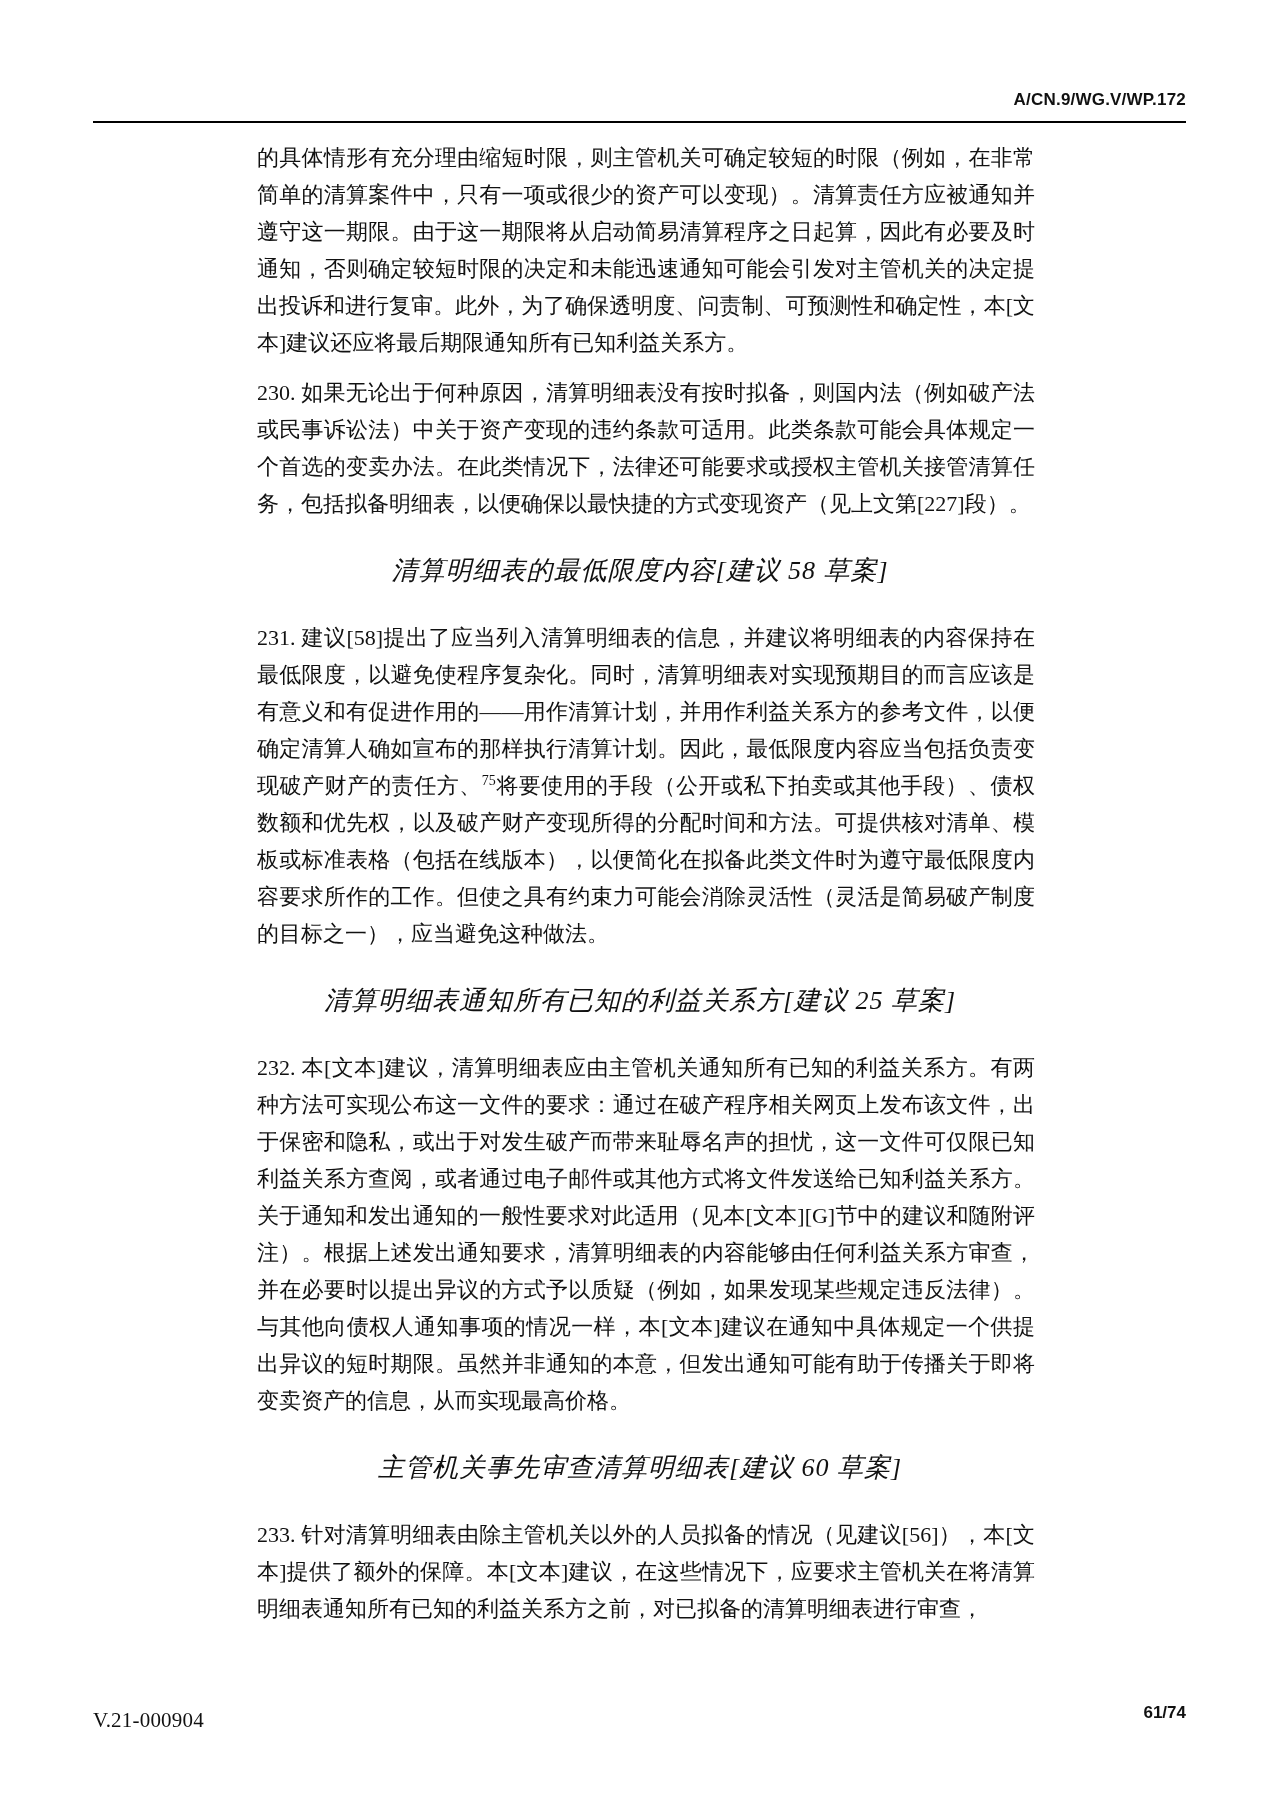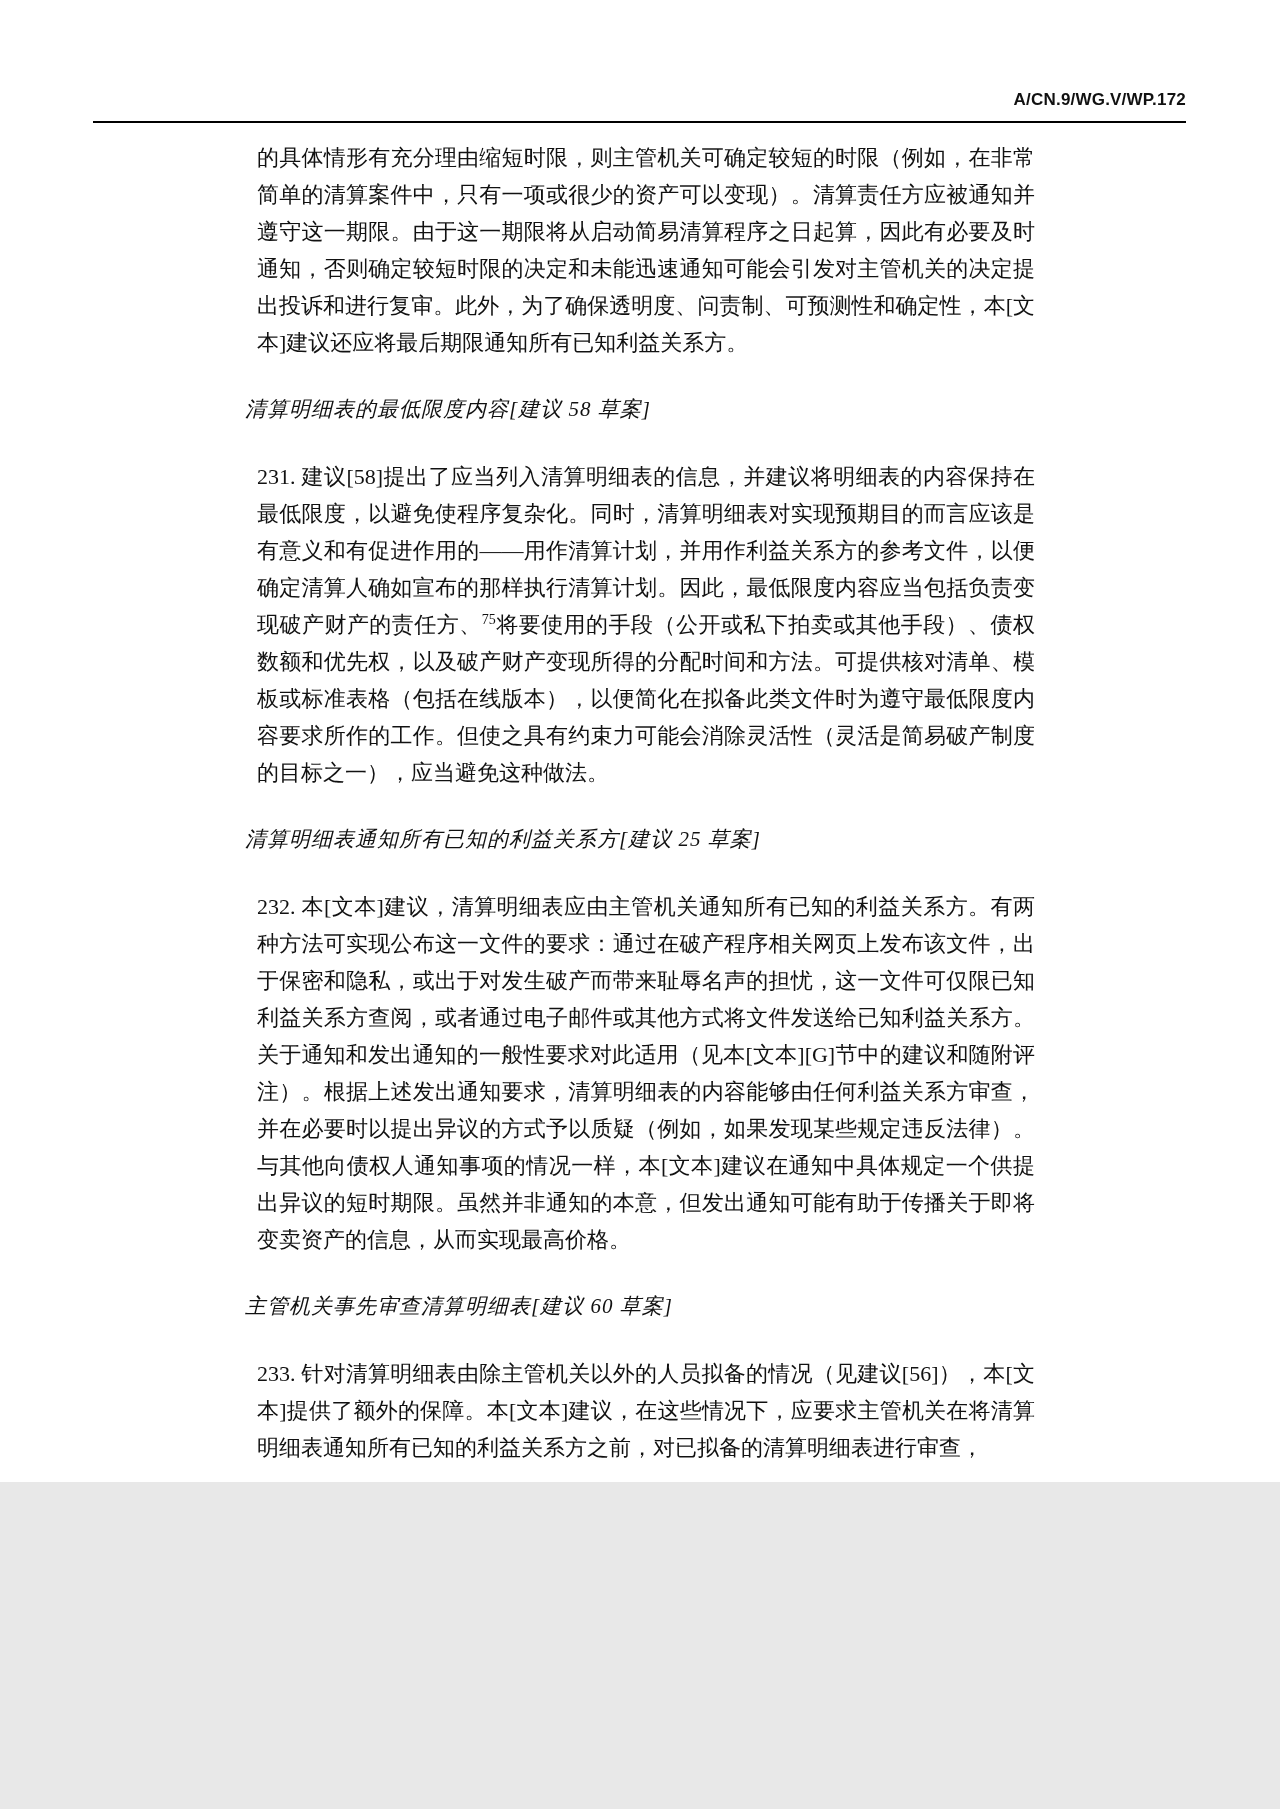--- a/index.html
+++ b/index.html
@@ -1,19 +1,19 @@
 <!DOCTYPE html>
 <html lang="zh"><head>
 <meta charset="utf-8">
 <style>
   html,body{margin:0;padding:0;background:#e8e8e8;}
   .page{
     position:relative;
     width:1280px;
-    height:1482px;
+    height:1809px;
     margin:0 auto;
     background:#ffffff;
     color:#111;
     font-family:"Liberation Serif","DejaVu Serif",serif;
     overflow:hidden;
   }
   
   .doc-symbol{
     position:absolute;
     top:90px; left:93px; right:94px;
@@ -38,23 +38,23 @@
     line-height:37px;
     text-align:justify;
   }
   .body-block p{
     margin:0 0 13px 12px;
   }
   .subheading{
     margin:30px 0 30px 0;
     font-weight:normal;
     font-style:italic;
-    font-size:21px;
+    font-size:26px;
     letter-spacing:1px;
-    text-align:left;
+    text-align:center;
   }
   .fn-ref{
     font-size:14px;
     line-height:0;
   }
   
   .footnote-block{
     position:absolute;
     top:1642px; left:183px;
     width:860px;
@@ -101,20 +101,21 @@
 <div class="page">
 
   <div class="doc-symbol">A/CN.9/WG.V/WP.172</div>
 
   <div class="header-rule"></div>
 
   <div class="body-block">
 
     <p>的具体情形有充分理由缩短时限，则主管机关可确定较短的时限（例如，在非常简单的清算案件中，只有一项或很少的资产可以变现）。清算责任方应被通知并遵守这一期限。由于这一期限将从启动简易清算程序之日起算，因此有必要及时通知，否则确定较短时限的决定和未能迅速通知可能会引发对主管机关的决定提出投诉和进行复审。此外，为了确保透明度、问责制、可预测性和确定性，本[文本]建议还应将最后期限通知所有已知利益关系方。</p>
 
+    <p>230. 如果无论出于何种原因，清算明细表没有按时拟备，则国内法（例如破产法或民事诉讼法）中关于资产变现的违约条款可适用。此类条款可能会具体规定一个首选的变卖办法。在此类情况下，法律还可能要求或授权主管机关接管清算任务，包括拟备明细表，以便确保以最快捷的方式变现资产（见上文第[227]段）。</p>
 
     <h3 class="subheading">清算明细表的最低限度内容[建议 58 草案]</h3>
 
     <p><span>231. 建议[58]提出了应当列入清算明细表的信息，并建议将明细表的内容保持在最低限度，以避免使程序复杂化。同时，清算明细表对实现预期目的而言应该是有意义和有促进作用的——用作清算计划，并用作利益关系方的参考文件，以便确定清算人确如宣布的那样执行清算计划。因此，最低限度内容应当包括负责变现破产财产的责任方、</span><sup class="fn-ref">75</sup><span>将要使用的手段（公开或私下拍卖或其他手段）、债权数额和优先权，以及破产财产变现所得的分配时间和方法。可提供核对清单、模板或标准表格（包括在线版本），以便简化在拟备此类文件时为遵守最低限度内容要求所作的工作。但使之具有约束力可能会消除灵活性（灵活是简易破产制度的目标之一），应当避免这种做法。</span></p>
 
     <h3 class="subheading">清算明细表通知所有已知的利益关系方[建议 25 草案]</h3>
 
     <p>232. 本[文本]建议，清算明细表应由主管机关通知所有已知的利益关系方。有两种方法可实现公布这一文件的要求：通过在破产程序相关网页上发布该文件，出于保密和隐私，或出于对发生破产而带来耻辱名声的担忧，这一文件可仅限已知利益关系方查阅，或者通过电子邮件或其他方式将文件发送给已知利益关系方。关于通知和发出通知的一般性要求对此适用（见本[文本][G]节中的建议和随附评注）。根据上述发出通知要求，清算明细表的内容能够由任何利益关系方审查，并在必要时以提出异议的方式予以质疑（例如，如果发现某些规定违反法律）。与其他向债权人通知事项的情况一样，本[文本]建议在通知中具体规定一个供提出异议的短时期限。虽然并非通知的本意，但发出通知可能有助于传播关于即将变卖资产的信息，从而实现最高价格。</p>
 
     <h3 class="subheading">主管机关事先审查清算明细表[建议 60 草案]</h3>

